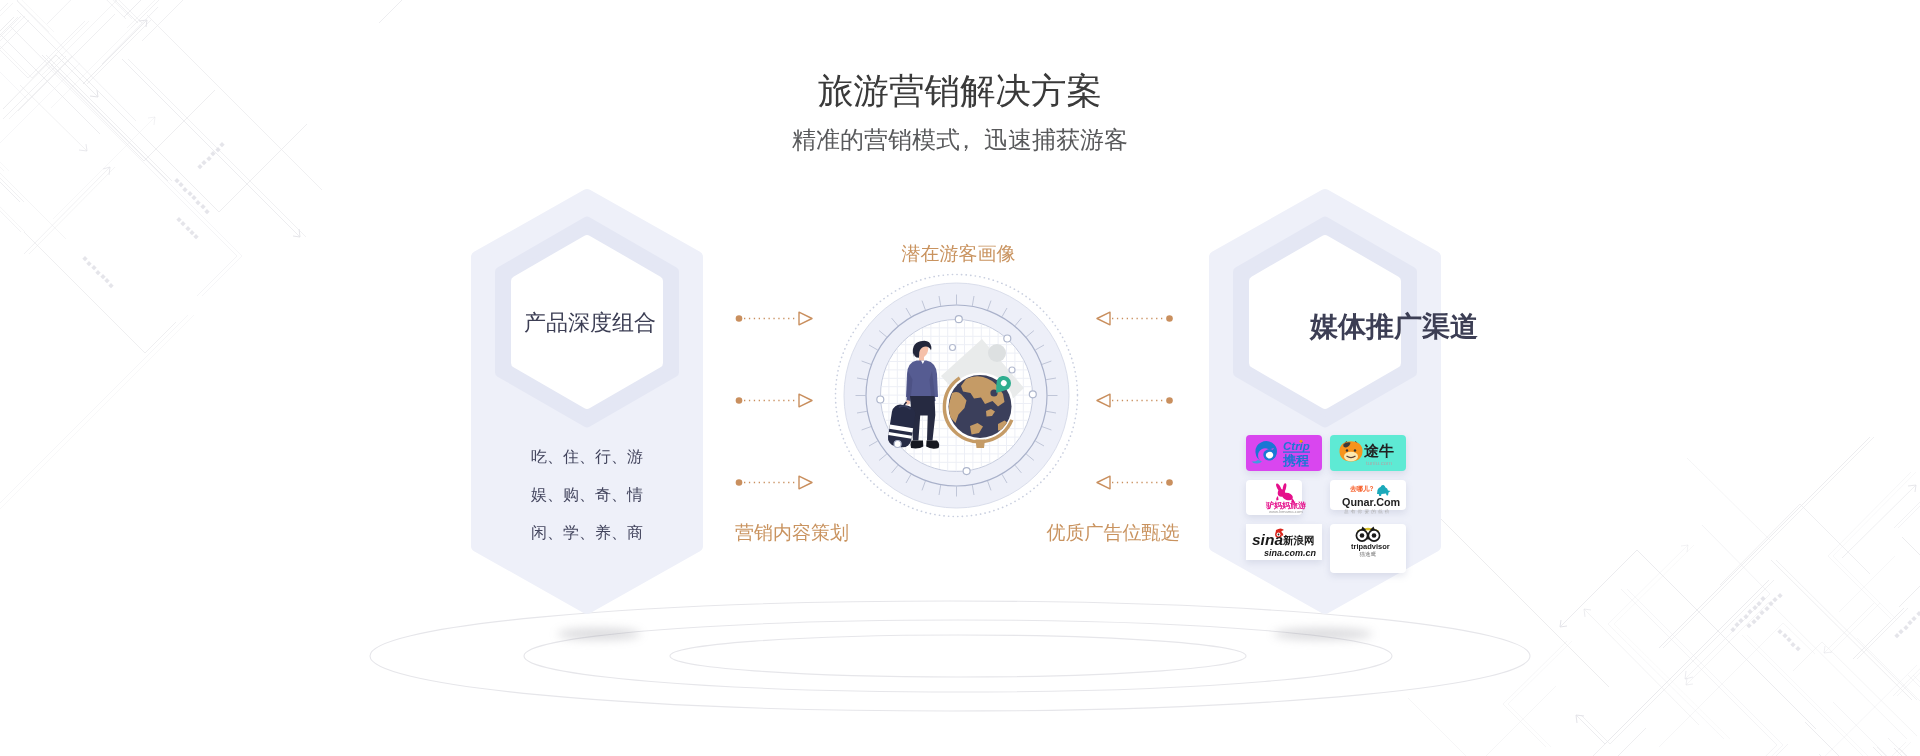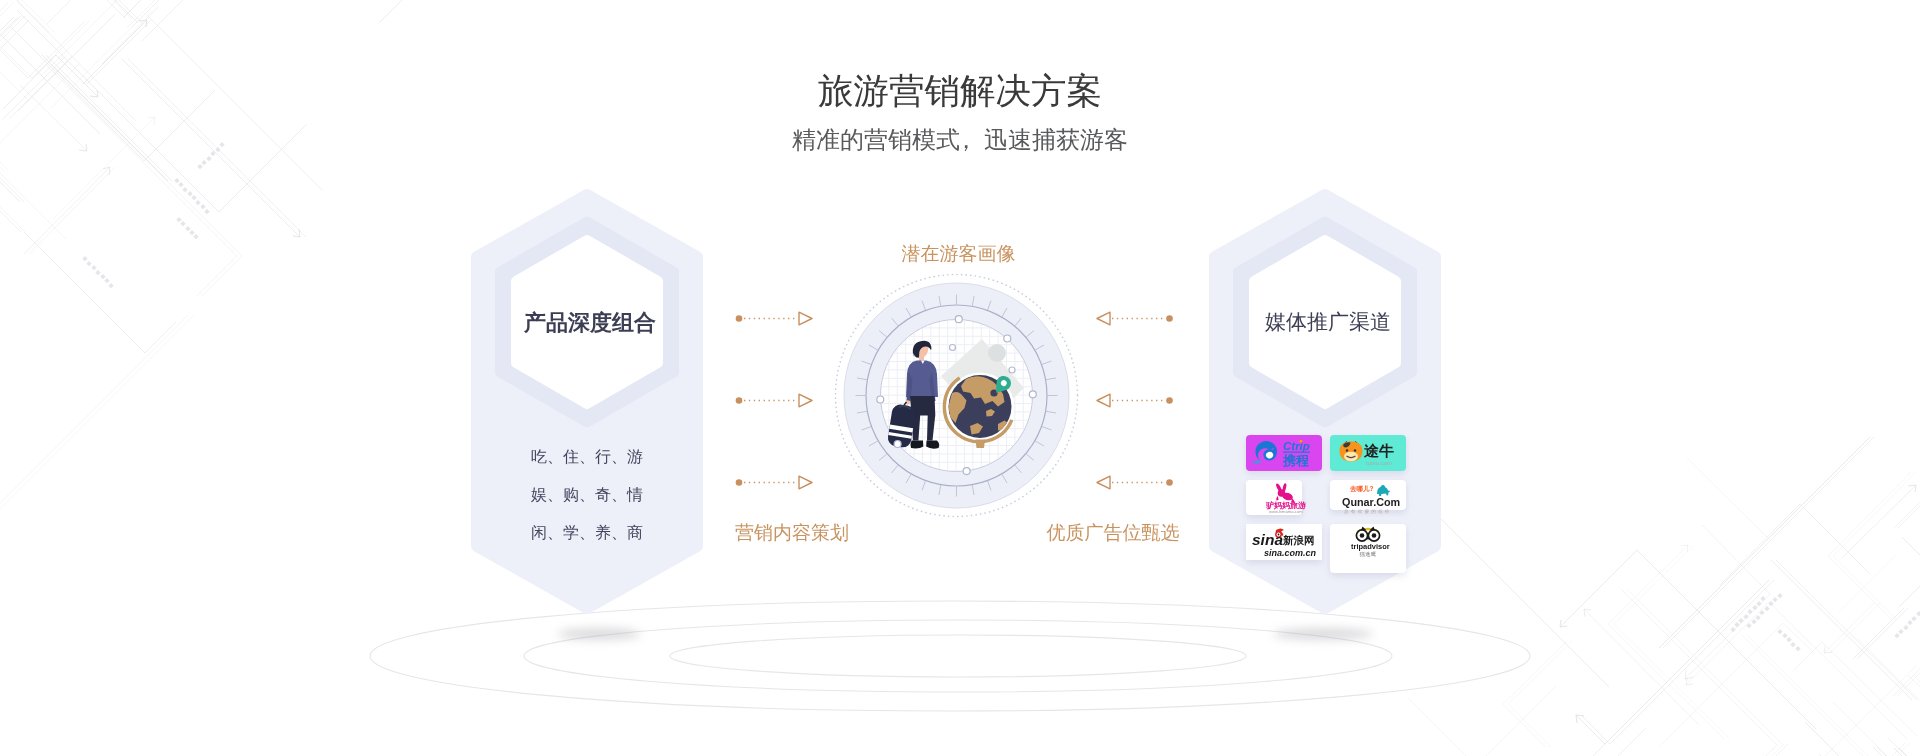--- a/index.html
+++ b/index.html
@@ -399,23 +399,23 @@
 <polygon points="1110,394.2 1097,400.5 1110,406.8" fill="none" stroke="#c98f5e" stroke-width="1.4" stroke-linejoin="round"></polygon>
       <circle cx="739" cy="482.5" r="3.3" fill="#c98f5e"></circle>
 <line x1="744" y1="482.5" x2="797" y2="482.5" stroke="#c98f5e" stroke-width="1.4" stroke-dasharray="1.3 3.6"></line>
 <polygon points="799,476.2 812,482.5 799,488.8" fill="none" stroke="#c98f5e" stroke-width="1.4" stroke-linejoin="round"></polygon>
       <circle cx="1169.5" cy="482.5" r="3.3" fill="#c98f5e"></circle>
 <line x1="1112" y1="482.5" x2="1165" y2="482.5" stroke="#c98f5e" stroke-width="1.4" stroke-dasharray="1.3 3.6"></line>
 <polygon points="1110,476.2 1097,482.5 1110,488.8" fill="none" stroke="#c98f5e" stroke-width="1.4" stroke-linejoin="round"></polygon>
 </svg>
 <div class="abs" style="left:0;top:73px;width:1920px;text-align:center;font-size:35.5px;font-weight:400;color:#3a3a3a;line-height:37px">旅游营销解决方案</div>
 <div class="abs" style="left:0;top:127px;width:1920px;text-align:center;font-size:24px;color:#58595b;line-height:26px">精准的营销模式<span style="position:relative;left:-6px">，</span>迅速捕获游客</div>
-<div class="abs" style="left:440px;top:308px;width:300px;text-align:center;font-size:22px;font-weight:700;color:#3c3e54">产品深度组合</div>
+<div class="abs" style="left:440px;top:308px;width:300px;text-align:center;font-size:22px;font-weight:400;color:#3c3e54">产品深度组合</div>
 <div class="abs" style="left:437px;top:438px;width:300px;text-align:center;font-size:16px;color:#43455e;line-height:38px">吃、住、行、游<br>娱、购、奇、情<br>闲、学、养、商</div>
-<div class="abs" style="left:1178px;top:308px;width:300px;text-align:center;font-size:21px;font-weight:400;color:#3c3e54">媒体推广渠道</div>
+<div class="abs" style="left:1178px;top:308px;width:300px;text-align:right;font-size:28px;font-weight:700;color:#3c3e54">媒体推广渠道</div>
 <div class="abs" style="left:846px;top:241px;width:225px;text-align:center;font-size:19px;color:#c9935f">潜在游客画像</div>
 <div class="abs" style="left:692px;top:520px;width:200px;text-align:center;font-size:19px;color:#c9935f">营销内容策划</div>
 <div class="abs" style="left:1013px;top:520px;width:200px;text-align:center;font-size:19px;color:#c9935f">优质广告位甄选</div>
 <div style="position:absolute;left:1246px;top:435px;width:76px;height:35.5px;background:#d946ef;border-radius:4px;box-shadow:0 3px 7px rgba(110,120,160,.18)"><svg width="76" height="35.5" viewBox="0 0 76 35.5">
 <path d="M17 27 q-7 -2.5 -7.5 -9.5 q-0.5 -7 5.5 -10 q6 -3 11.5 0.5 q4.5 3 4.5 8.5 q0 6 -5.5 8.5 q1.5 -4 -0.5 -7.5 l3 -4.5 l-5 1.5 q-3.5 -2 -7 -0.5 q-4 2 -4 6.5 q0 4.5 5 6.5 z" fill="#1a77d4"></path>
 <path d="M21.5 14.5 q4 -1.5 6.5 1.5 q2.5 3 0.5 6.5 q-2 3.5 -6 3 q-4 -0.5 -5 -4.5 q-1 -4.5 4 -6.5 z" fill="#1a77d4"></path>
 <path d="M22.5 17 q2.5 -1 4 1 q1.5 2 0 4 q-1.5 2 -4 1.5 q-2.5 -0.7 -2.7 -3.2 q-0.2 -2.3 2.7 -3.3 z" fill="#fff"></path>
 <path d="M12 25 q-3 2 -6.5 1.5 q2 2.5 6 2 q3 -0.5 4.5 -2 z" fill="#3f9be0"></path>
 <text x="37" y="15" font-family="Liberation Sans" font-weight="bold" font-size="11.5" fill="#1a77d4" font-style="italic">Ctrip</text>
 <circle cx="55" cy="6.2" r="1.5" fill="#f7a000"></circle>

